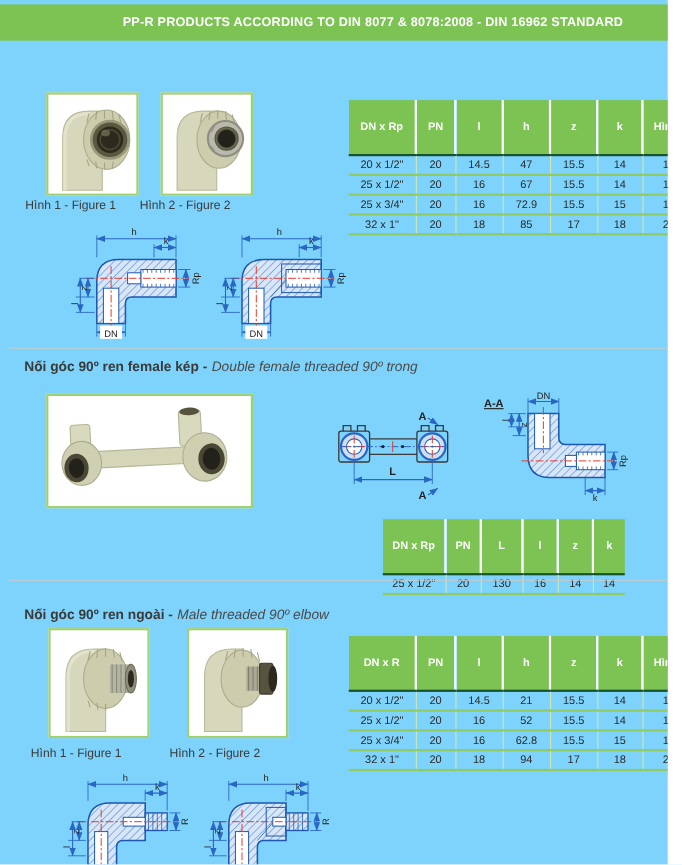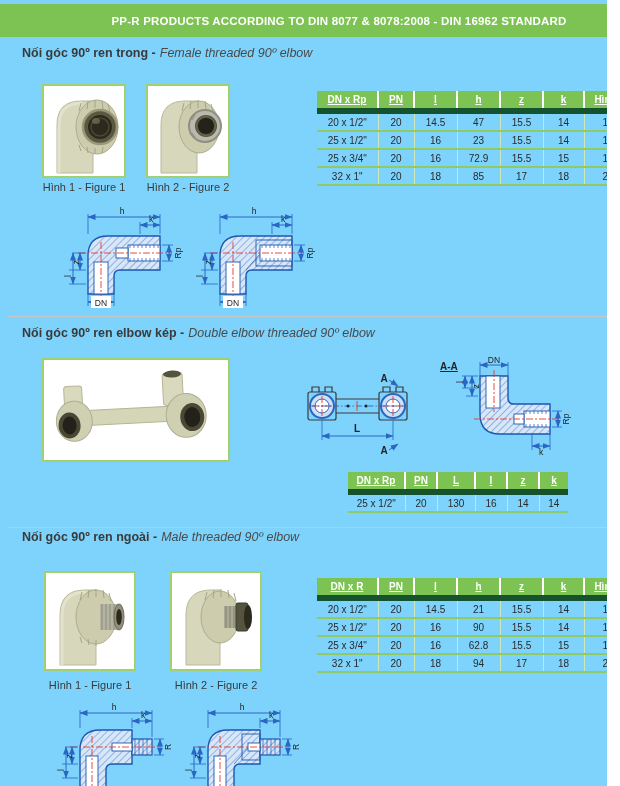--- a/index.html
+++ b/index.html
@@ -12,29 +12,29 @@
   .banner span{color:#fff;font-weight:bold;font-size:11.5px;letter-spacing:.2px;}
 
   
   .sec-title{position:absolute;left:22px;font-size:12.5px;white-space:nowrap;}
   .sec-title .vi{font-weight:bold;color:#3a3a3a;}
   .sec-title .en{font-style:italic;color:#4a4a4a;margin-left:4px;}
 
   
   .imgbox{position:absolute;border:2px solid #9fd171;background:#fff;
           display:flex;align-items:center;justify-content:center;box-sizing:border-box;}
-  .caption{position:absolute;font-size:11px;color:#3a3a3a;text-align:center;}
+  .caption{position:absolute;font-size:11px;color:#3a3a3a;text-align:left;}
 
   .divider{position:absolute;left:8px;width:604px;height:1px;background:#c9c9c9;}
 
   
   table.dtable{position:absolute;border-collapse:collapse;table-layout:fixed;
                font-size:10px;text-align:center;color:#2a2a2a;}
   table.dtable th{background:#7cc353;color:#fff;font-weight:bold;height:15px;
-                  border-right:2px solid #fff;border-bottom:6px solid #14532d;padding:1px 2px;overflow:hidden;text-decoration:underline;}
+                  border-right:2px solid #fff;border-bottom:2px solid #14532d;padding:17px 2px;overflow:hidden;}
   table.dtable th:last-child{border-right:none;}
   table.dtable td{height:16px;border-bottom:2px solid #8fca63;border-right:1px solid #cde8b4;padding:0 2px;}
   table.dtable td:last-child{border-right:none;}
   .tbl7{width:269px;}
   .tbl7 th:nth-child(1){width:56px}.tbl7 th:nth-child(2){width:30px}
   .tbl7 th:nth-child(3){width:37px}.tbl7 th:nth-child(4){width:37px}
   .tbl7 th:nth-child(5){width:37px}.tbl7 th:nth-child(6){width:35px}
   .tbl7 th:nth-child(7){width:37px}
   .tbl6{width:186px;}
   .tbl6 th:nth-child(1){width:52px}.tbl6 th:nth-child(2){width:26px}
@@ -71,23 +71,20 @@
       <marker id="as" refX="0.5" refY="3" markerWidth="8" markerHeight="6" orient="auto" markerUnits="userSpaceOnUse">
         <path d="M8,0 L0,3 L8,6 Z" fill="#2a66c4"></path>
         </marker>
     </defs>
   </svg>
 
   <div class="banner">
     <span>PP-R PRODUCTS ACCORDING TO DIN 8077 &amp; 8078:2008 - DIN 16962 STANDARD</span>
   </div>
 
-  <div class="sec-title" style="top:46px">
-    <span class="vi">Nối góc 90º ren trong -</span><span class="en">Female threaded 90º elbow</span>
-  </div>
 
   <div class="imgbox" style="left:42px;top:84px;width:84px;height:94px">
     <svg class="inbox" width="74" height="84" viewBox="0 0 74 84">
       <path d="M10,84 V36 Q10,12 34,12 H46 V84 Z" fill="#d7d7bc" stroke="#b9b99c"></path>
       <path d="M12,84 V37 Q12,14 35,14" fill="none" stroke="#e3e3cd" stroke-width="3"></path>
       <ellipse cx="50" cy="38" rx="21" ry="27" fill="#cdcdae" stroke="#adad8e"></ellipse>
       <path d="M34,14 l-2,8 M41,12 l-1,8 M48,11 v8 M55,12 l1,8 M61,15 l2,8 M34,62 l-2,-6 M41,64 l-1,-6 M48,65 v-6 M55,64 l1,-6" stroke="#a5a586" fill="none"></path>
       <circle cx="53" cy="38" r="17" fill="#5a5840" stroke="#999878" stroke-width="2.5"></circle>
       <circle cx="53" cy="38" r="12" fill="#2b2a1c"></circle>
       <circle cx="53" cy="38" r="9" fill="none" stroke="#4a4833" stroke-width="1.5"></circle>
@@ -128,21 +125,21 @@
           <td>14.5</td>
           <td>47</td>
           <td>15.5</td>
           <td>14</td>
           <td>1</td>
         </tr>
         <tr>
           <td>25 x 1/2"</td>
           <td>20</td>
           <td>16</td>
-          <td>23</td>
+          <td>67</td>
           <td>15.5</td>
           <td>14</td>
           <td>1</td>
         </tr>
         <tr>
           <td>25 x 3/4"</td>
           <td>20</td>
           <td>16</td>
           <td>72.9</td>
           <td>15.5</td>
@@ -224,21 +221,21 @@
     <line class="ext" x1="24" y1="88" x2="24" y2="100"></line>
       <line class="ext" x1="50" y1="88" x2="50" y2="100"></line>
     <line class="dim" x1="24" y1="96" x2="50" y2="96" marker-start="url(#as)" marker-end="url(#ae)"></line>
     <rect x="27" y="90" width="20" height="12" fill="#fff"></rect>
     <text class="dt" x="37" y="100" text-anchor="middle">DN</text>
   </svg>
 
   <div class="divider" style="top:316px"></div>
 
   <div class="sec-title" style="top:326px">
-    <span class="vi">Nối góc 90º ren elbow kép -</span><span class="en">Double elbow threaded 90º elbow</span>
+    <span class="vi">Nối góc 90º ren female kép -</span><span class="en">Double female threaded 90º trong</span>
   </div>
 
   <div class="imgbox" style="left:42px;top:358px;width:188px;height:104px">
     <svg class="inbox" width="176" height="94" viewBox="0 0 176 94">
       <g transform="rotate(-3 88 50)">
         <rect x="30" y="45" width="116" height="15" rx="4" fill="#d5d5b8" stroke="#b5b596"></rect>
         <rect x="17" y="20" width="18" height="28" rx="3" fill="#d9d9be" stroke="#b5b596"></rect>
         <ellipse cx="26" cy="55" rx="18" ry="20" fill="#cfcfb2" stroke="#aeae90"></ellipse>
         <ellipse cx="21" cy="59" rx="11" ry="13" fill="#4a4834"></ellipse>
         <ellipse cx="21" cy="59" rx="7" ry="9" fill="#22211a"></ellipse>
@@ -326,21 +323,21 @@
           <td>130</td>
           <td>16</td>
           <td>14</td>
           <td>14</td>
         </tr>
       </tbody>
     </table>
 
   <div class="divider" style="top:527px"></div>
 
-  <div class="sec-title" style="top:530px">
+  <div class="sec-title" style="top:552px">
     <span class="vi">Nối góc 90º ren ngoài -</span><span class="en">Male threaded 90º elbow</span>
   </div>
 
   <div class="imgbox" style="left:44px;top:571px;width:92px;height:100px">
     <svg class="inbox" width="80" height="88" viewBox="0 0 80 88">
       <path d="M10,88 V38 Q10,13 35,13 H46 V88 Z" fill="#d7d7bc" stroke="#b9b99c"></path>
       <path d="M12,88 V39 Q12,15 36,15" fill="none" stroke="#e3e3cd" stroke-width="3"></path>
       <ellipse cx="46" cy="40" rx="20" ry="27" fill="#cdcdae" stroke="#adad8e"></ellipse>
       <path d="M32,15 l-2,8 M39,13 l-1,8 M46,12 v8 M53,13 l1,8 M59,16 l2,8 M32,66 l-2,-6 M39,68 l-1,-6 M46,69 v-6" stroke="#a5a586" fill="none"></path>
       <rect x="50" y="27" width="18" height="26" fill="#b4b4a2"></rect>
@@ -382,21 +379,21 @@
           <td>14.5</td>
           <td>21</td>
           <td>15.5</td>
           <td>14</td>
           <td>1</td>
         </tr>
         <tr>
           <td>25 x 1/2"</td>
           <td>20</td>
           <td>16</td>
-          <td>90</td>
+          <td>52</td>
           <td>15.5</td>
           <td>14</td>
           <td>1</td>
         </tr>
         <tr>
           <td>25 x 3/4"</td>
           <td>20</td>
           <td>16</td>
           <td>62.8</td>
           <td>15.5</td>

